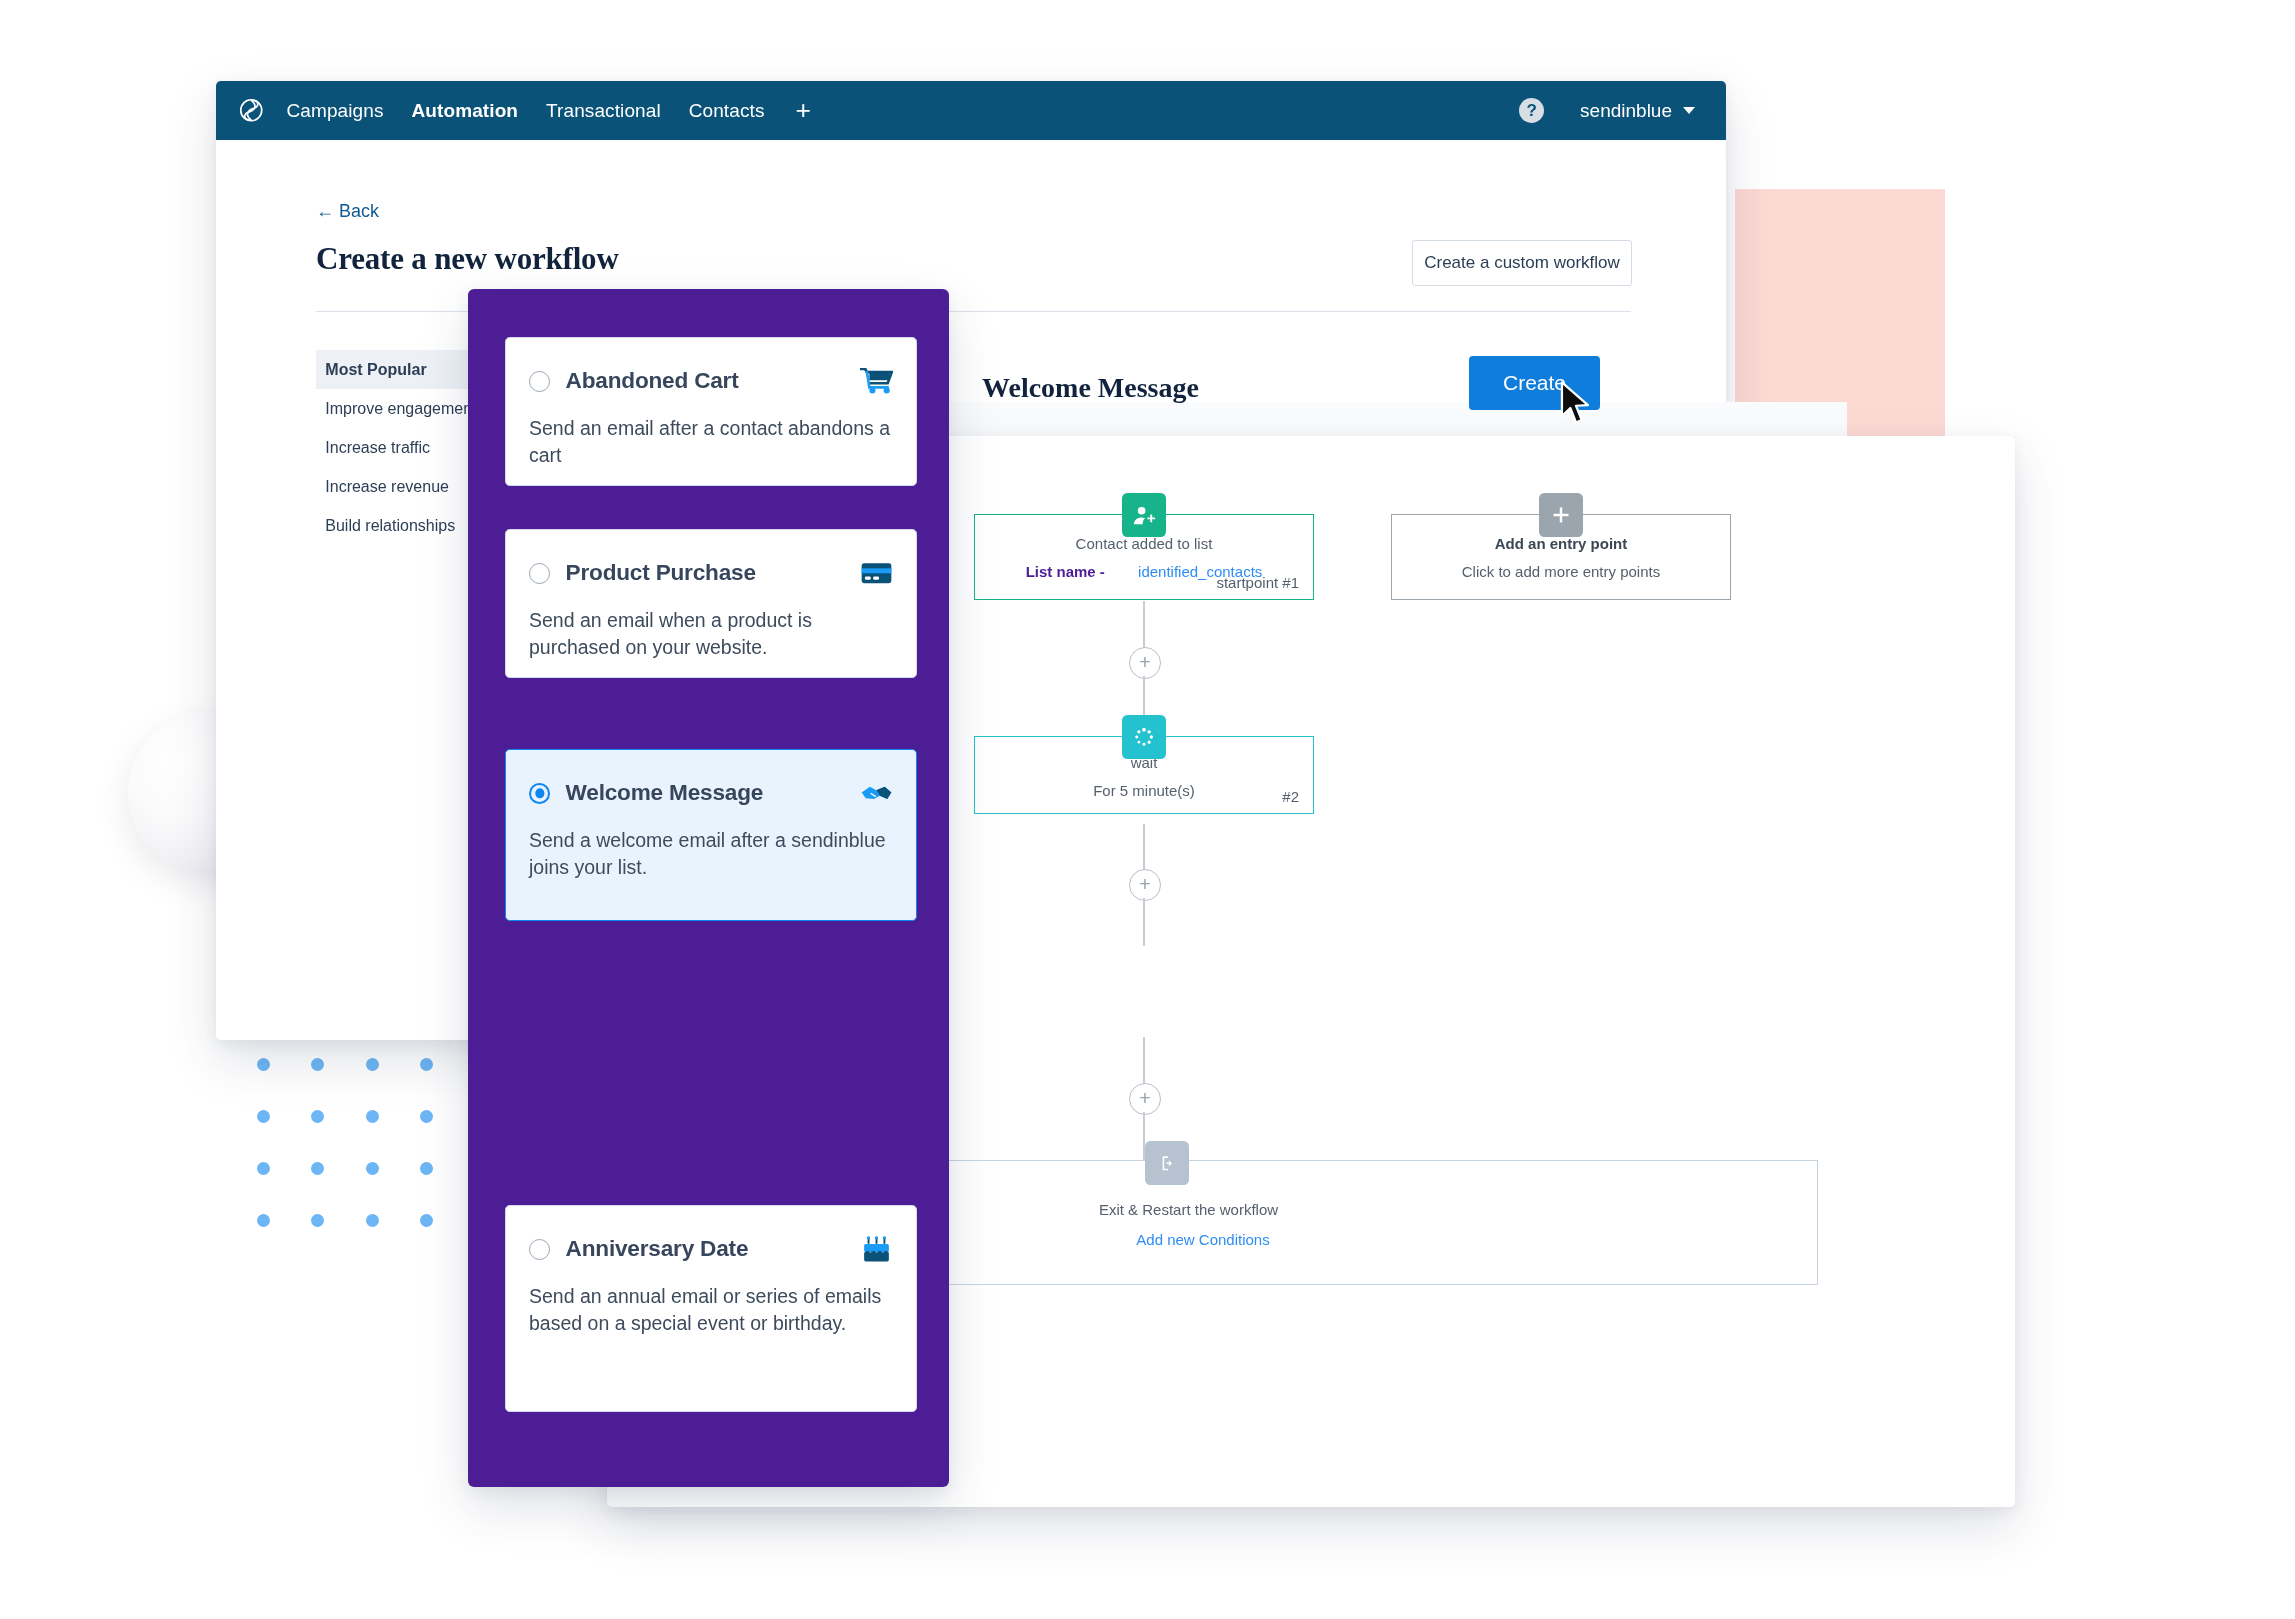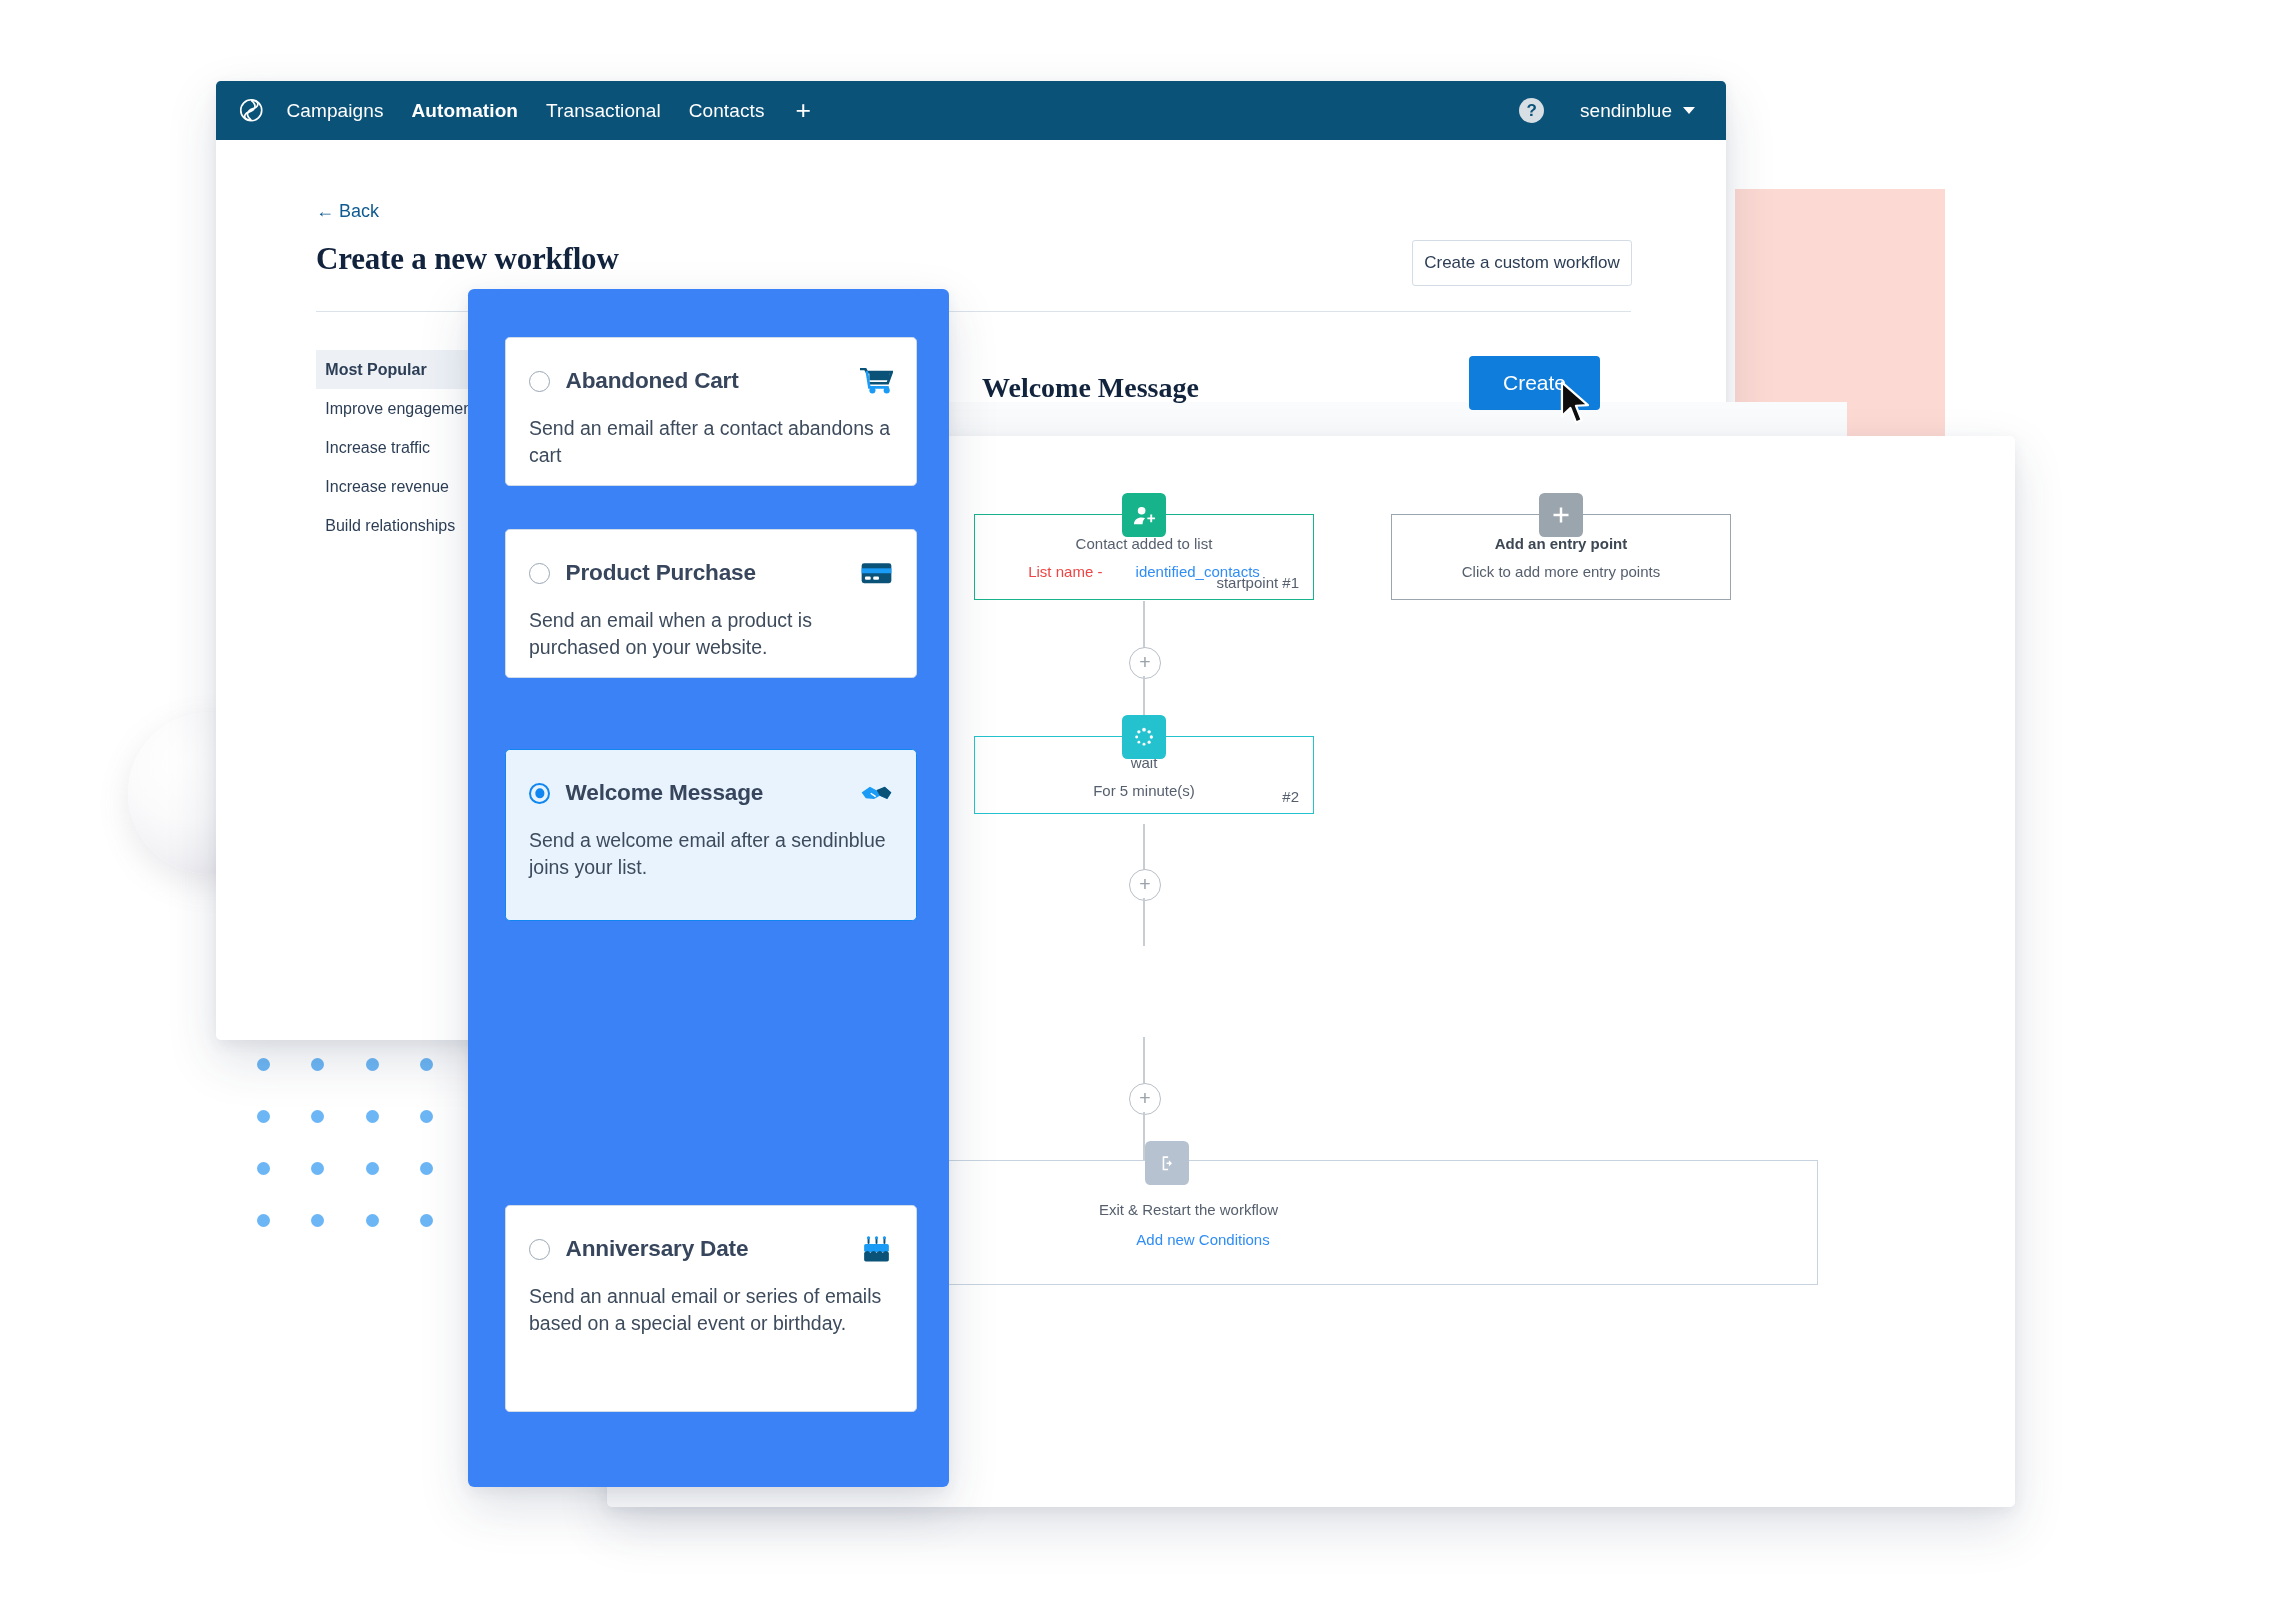--- a/index.html
+++ b/index.html
@@ -114,38 +114,38 @@
     background:#ffffff;border-radius:4.7px;
   }
 
   .wf-node{position:absolute;background:#ffffff;box-sizing:border-box;}
   .wf-badge{
     position:absolute;top:-22px;left:50%;transform:translateX(-50%);
     width:44px;height:44px;border-radius:5.4px;display:flex;align-items:center;justify-content:center;
   }
   .wf-l1{font-size:15px;color:#555f6d;text-align:center;}
   .wf-l2{font-size:15px;color:#555f6d;text-align:center;}
-  .wf-l2 b{color:#ef4444;font-weight:normal;}
+  .wf-l2 b{color:#4c1d95;font-weight:bold;}
   .wf-link{color:#2f8df5;padding-left:29px;}
   .wf-num{position:absolute;right:14px;bottom:7.8px;font-size:15px;color:#555f6d;}
 
   .connector{position:absolute;width:1.6px;background:#c8cdd4;}
   .plus-circle{
     position:absolute;width:30px;height:30px;border-radius:50%;border:1.6px solid #b9bfc7;
     background:#ffffff;display:flex;align-items:center;justify-content:center;
     color:#9aa2ab;font-size:19.5px;line-height:1;cursor:pointer;
   }
 
   
   #cursor{position:absolute;left:1559px;top:381px;width:34px;height:45px;pointer-events:none;}
 
   
   #chooser-card{
     position:absolute;left:468px;top:289px;width:481px;height:1198px;
-    background:#3b82f6;border-radius:6.2px;
+    background:#4c1d95;border-radius:6.2px;
   }
   .tpl{
     position:absolute;left:37px;width:412px;box-sizing:border-box;
     border:0.8px solid #d2dce6;border-radius:4.7px;background:#ffffff;
   }
   .tpl.selected{background:#e8f3fe;border:1.6px solid #0f86f0;}
   .tpl-head{
     display:flex;align-items:center;padding:0 23px;margin-top:30px;
   }
   .radio{

